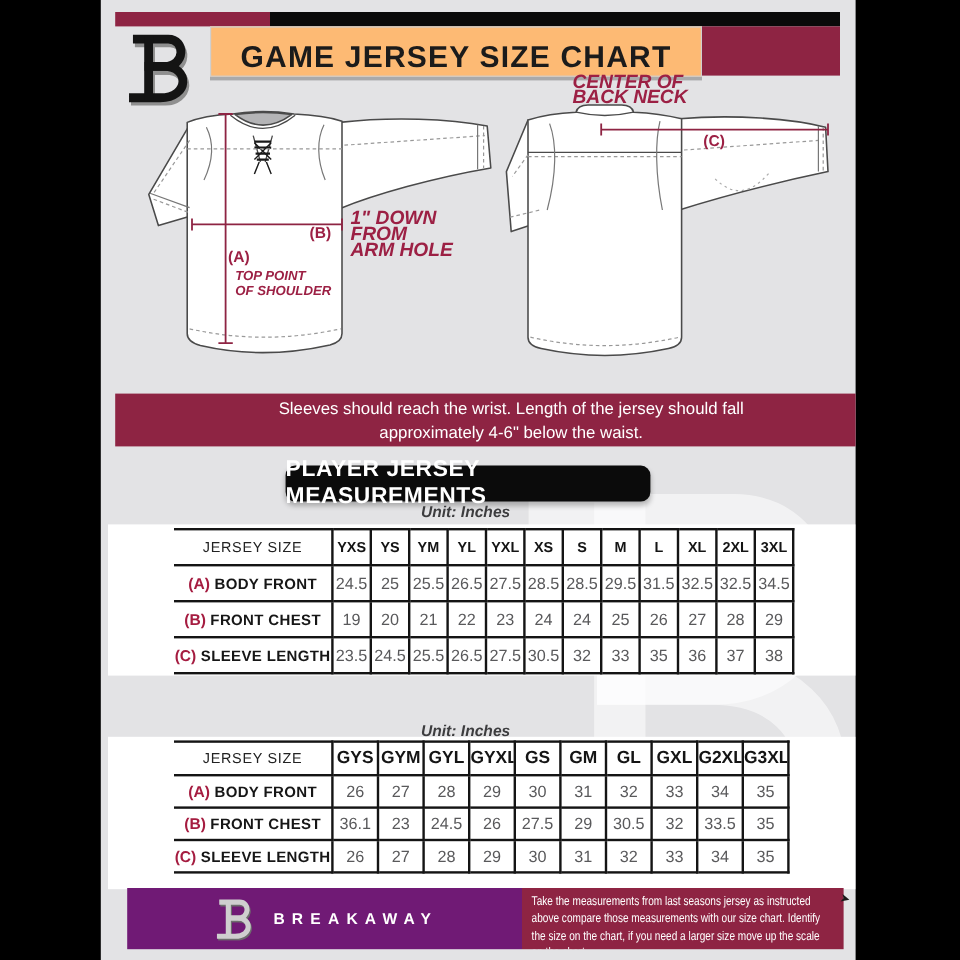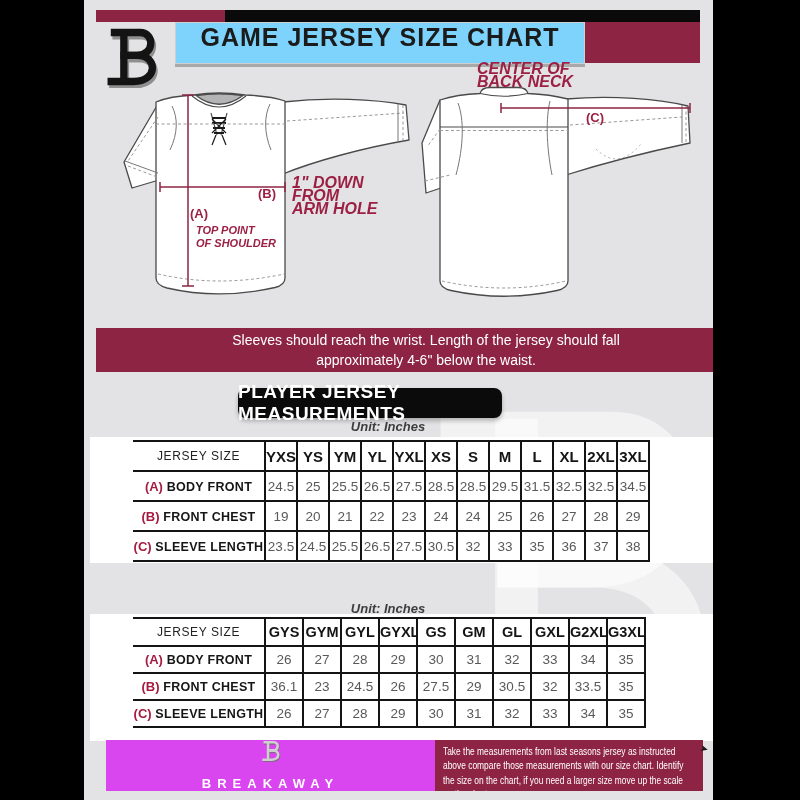--- a/index.html
+++ b/index.html
@@ -5,60 +5,60 @@
   html,body{margin:0;padding:0;}
   body{width:800px;height:800px;background:#000;font-family:"Liberation Sans",sans-serif;}
   .stage{position:relative;width:800px;height:800px;background:#000;overflow:hidden;}
   .content{position:absolute;left:84px;top:0;width:629px;height:800px;background:#e3e3e5;overflow:hidden;}
   .abs{position:absolute;}
   .prewrap{white-space:pre-line;}
 
   
   .topbar-maroon{left:12px;top:10px;width:129px;height:12px;background:#8e2443;}
   .topbar-black{left:141px;top:10px;width:475px;height:12px;background:#0a0a0a;}
-  .title-box{left:91px;top:22px;width:408px;height:40px;background:#7dd3fc;border:1px solid #cfcfcf;
-             box-shadow:0 3px 0 rgba(60,60,60,.35);display:flex;align-items:flex-start;justify-content:center;}
+  .title-box{left:91px;top:22px;width:408px;height:40px;background:#fdba74;border:1px solid #cfcfcf;
+             box-shadow:0 3px 0 rgba(60,60,60,.35);display:flex;align-items:flex-end;justify-content:center;}
   .title-box span{font-size:25px;font-weight:bold;letter-spacing:1px;color:#1b1b1b;}
   .title-maroon{left:501px;top:22px;width:115px;height:41px;background:#8e2443;}
   .logo-svg{left:15px;top:26px;}
 
   
   .mlabel{color:#9c2044;font-weight:bold;font-size:13px;}
   .mnote{color:#9c2044;font-weight:bold;font-style:italic;font-size:16px;line-height:13px;}
 
   
   .banner{left:12px;top:328px;width:660px;height:44px;background:#8e2443;color:#fff;
           display:flex;align-items:center;justify-content:center;text-align:center;
           font-size:14px;line-height:20px;}
 
   
-  .pill{width:264px;height:30px;background:#0b0b0b;border-radius:8px;color:#fff;
+  .pill{width:304px;height:30px;background:#0b0b0b;border-radius:8px;color:#fff;
         display:flex;align-items:center;justify-content:center;font-size:19px;font-weight:bold;
         letter-spacing:0.5px;box-shadow:0 3px 4px rgba(0,0,0,.25);}
   .unit{width:608px;text-align:center;font-size:13px;font-weight:bold;font-style:italic;color:#3d3d3f;}
   .panel{left:6px;width:623px;background:#fff;}
 
   
-  .size-table{border-collapse:collapse;table-layout:fixed;width:491px;}
+  .size-table{border-collapse:collapse;table-layout:fixed;width:491px;margin-left:12px;}
   .size-table th,.size-table td{border:2px solid #141414;text-align:center;padding:0;overflow:hidden;}
   .size-table .lbl-col{border-left:none;width:131px;}
-  .size-table th{font-size:15px;font-weight:bold;color:#141414;}
+  .size-table th{font-size:12px;font-weight:bold;color:#141414;}
   .size-table th.lbl-col{font-size:12px;font-weight:normal;letter-spacing:0.6px;color:#222;}
   .size-table td{font-size:13.5px;color:#59595b;}
   .size-table td.lbl-col .key{color:#a51c40;font-weight:bold;font-size:13px;}
   .size-table td.lbl-col .rl{color:#161616;font-weight:bold;font-size:12.5px;letter-spacing:0.3px;}
   .tbl-player tr{height:30px;}
   .tbl-player th:not(.lbl-col){width:30px;}
   .tbl-goalie thead tr{height:28px;}
   .tbl-goalie tbody tr{height:27px;}
   .tbl-goalie th:not(.lbl-col){width:36px;font-size:14.5px;}
 
   
-  .footer-black{left:22px;top:740px;width:329px;height:51px;background:#d946ef;
-                display:flex;align-items:center;justify-content:center;gap:14px;flex-direction:column;}
+  .footer-black{left:22px;top:740px;width:329px;height:51px;background:#701a75;
+                display:flex;align-items:center;justify-content:center;gap:14px;}
   .footer-brand{color:#fff;font-weight:bold;font-size:13px;letter-spacing:6px;}
   .footer-maroon{left:351px;top:740px;width:268px;height:51px;background:#8e2443;overflow:hidden;}
   .footer-note{position:absolute;left:8px;top:4px;width:312px;transform:scaleX(0.8);transform-origin:0 0;
                color:#fff;font-size:10.5px;line-height:14.3px;}
   .cursor{left:616px;top:743px;font-size:10px;color:#1a1a1a;transform:rotate(15deg);}
 </style>
 </head>
 <body>
 
 <div class="stage">

